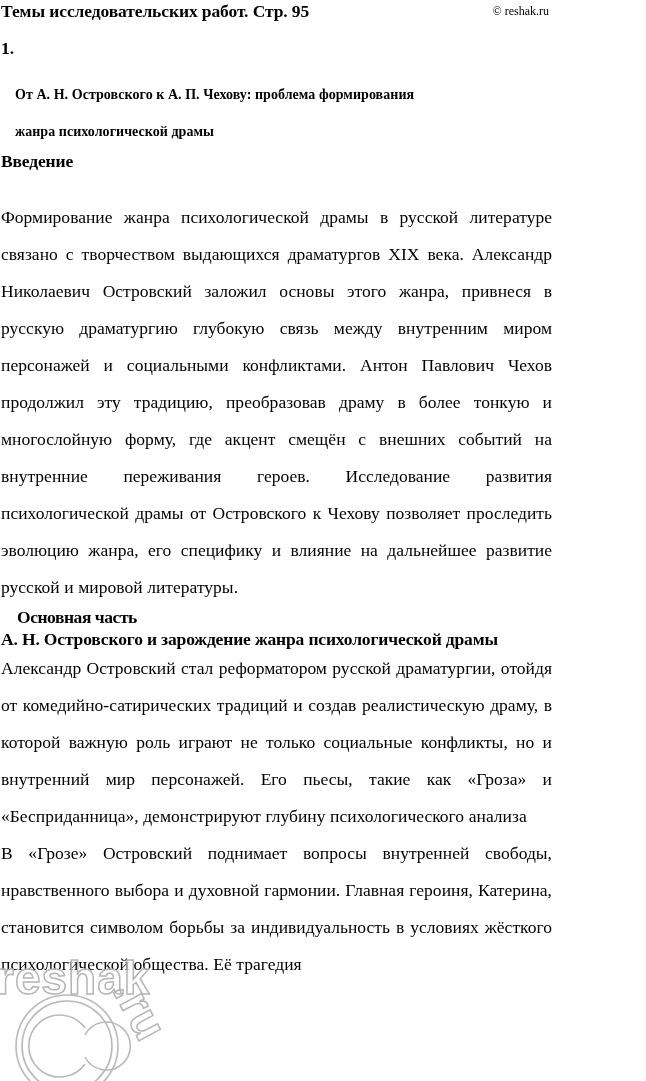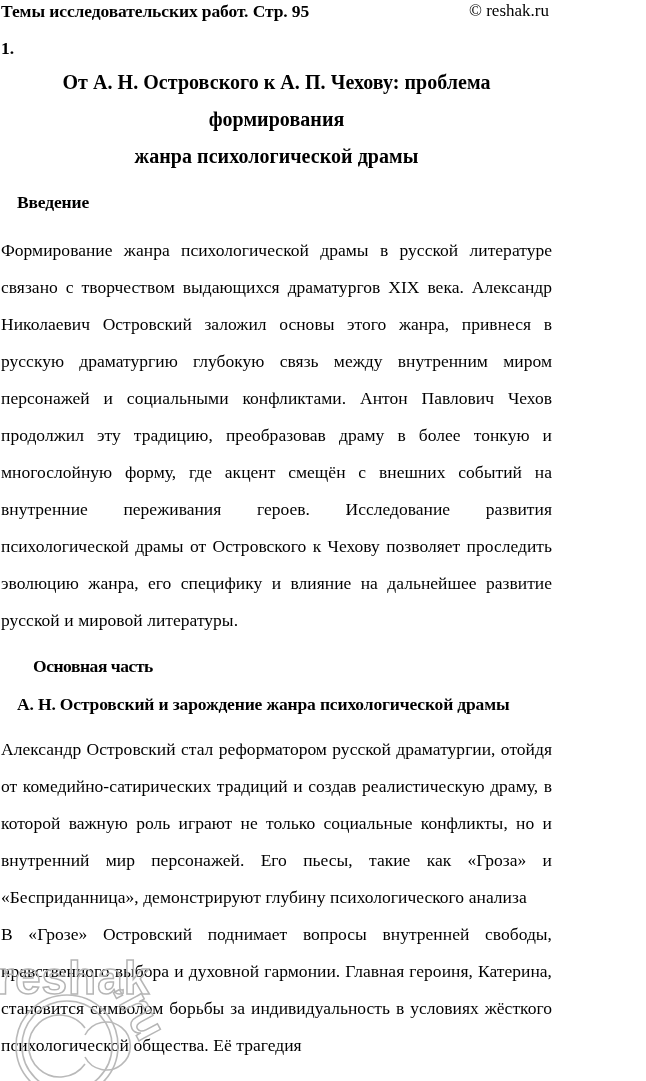--- a/index.html
+++ b/index.html
@@ -35,72 +35,72 @@
     justify-content: space-between;
   }
   .runhead-title {
     font-size: 17.5px;
     font-weight: bold;
     line-height: 22px;
     letter-spacing: -0.1px;
     white-space: nowrap;
   }
   .runhead-copy {
-    font-size: 17px;
+    font-size: 12px;
     line-height: 22px;
     font-weight: normal;
     white-space: nowrap;
     padding-right: 3px;
   }
 
   
   .item-number {
     font-size: 17.5px;
     font-weight: bold;
     line-height: 20px;
     margin-top: 12px;
   }
 
   
   .doc-title {
-    font-size: 20px;
+    font-size: 14px;
     font-weight: bold;
-    text-align: center;
+    text-align: left;
     line-height: 37px;
-    margin-top: 6px;
+    margin-top: 18px;
     padding: 0 14px;
     letter-spacing: 0.05px;
   }
   .doc-title .l2 { display: block; }
 
   
   h2.section-head {
     font-size: 17.5px;
     font-weight: bold;
     line-height: 22px;
-    margin: 16px;
+    margin: 0;
     letter-spacing: -0.15px;
   }
   h2.section-head.compact { letter-spacing: -0.45px; }
 
   .gap-before-intro { margin-top: 23px; }
   .gap-before-main  { margin-top: 32px; padding-left: 16px; }
   .gap-before-sub   { margin-top: 26px; }
 
   
   p.body {
     font-size: 17.5px;
     line-height: 37px;
     text-align: justify;
     text-justify: inter-word;
     margin: 0;
     letter-spacing: 0.02px;
     word-spacing: 0.2px;
   }
-  p.body.first { margin-top: 19px; }
+  p.body.first { margin-top: 27px; }
   p.body.after-head { }
   p.body.next { margin-top: 0px; }
 
   
   .clip-last { overflow: hidden; }
 
   
   .watermark {
     position: absolute;
     left: -8px;
@@ -140,21 +140,21 @@
     <span class="l1">От А. Н. Островского к А. П. Чехову: проблема формирования</span>
     <span class="l2">жанра психологической драмы</span>
   </div>
 
   <h2 class="section-head gap-before-intro">Введение</h2>
 
   <p class="body first">Формирование жанра психологической драмы в русской литературе связано с творчеством выдающихся драматургов XIX века. Александр Николаевич Островский заложил основы этого жанра, привнеся в русскую драматургию глубокую связь между внутренним миром персонажей и социальными конфликтами. Антон Павлович Чехов продолжил эту традицию, преобразовав драму в более тонкую и многослойную форму, где акцент смещён с внешних событий на внутренние переживания героев. Исследование развития психологической драмы от Островского к Чехову позволяет проследить эволюцию жанра, его специфику и влияние на дальнейшее развитие русской и мировой литературы.</p>
 
   <h2 class="section-head compact gap-before-main">Основная часть</h2>
 
-  <h2 class="section-head gap-before-sub">А. Н. Островский и зарождение жанра психологической драмы</h2>
+  <h2 class="section-head gap-before-sub">А. Н. Островского и зарождение жанра психологической драмы</h2>
 
   <p class="body after-head">Александр Островский стал реформатором русской драматургии, отойдя от комедийно-сатирических традиций и создав реалистическую драму, в которой важную роль играют не только социальные конфликты, но и внутренний мир персонажей. Его пьесы, такие как «Гроза» и «Бесприданница», демонстрируют глубину психологического анализа</p>
 
   <p class="body next clip-last">В «Грозе» Островский поднимает вопросы внутренней свободы, нравственного выбора и духовной гармонии. Главная героиня, Катерина, становится символом борьбы за индивидуальность в условиях жёсткого психологической общества. Её трагедия</p>
 
   <div class="watermark">
     <svg width="300" height="150" viewBox="0 0 300 150" aria-hidden="true">
 
       <g>
         <circle class="wm-stroke" cx="75" cy="100" r="51"></circle>

